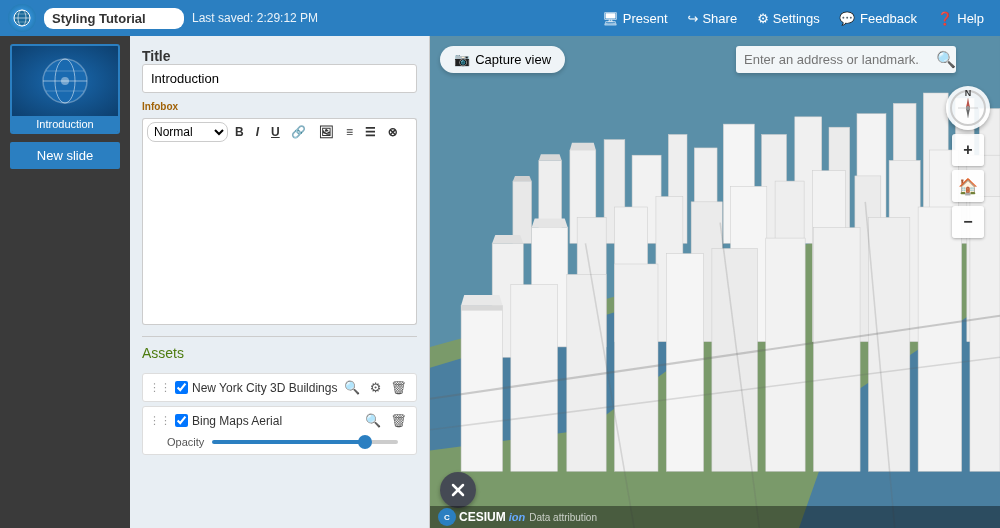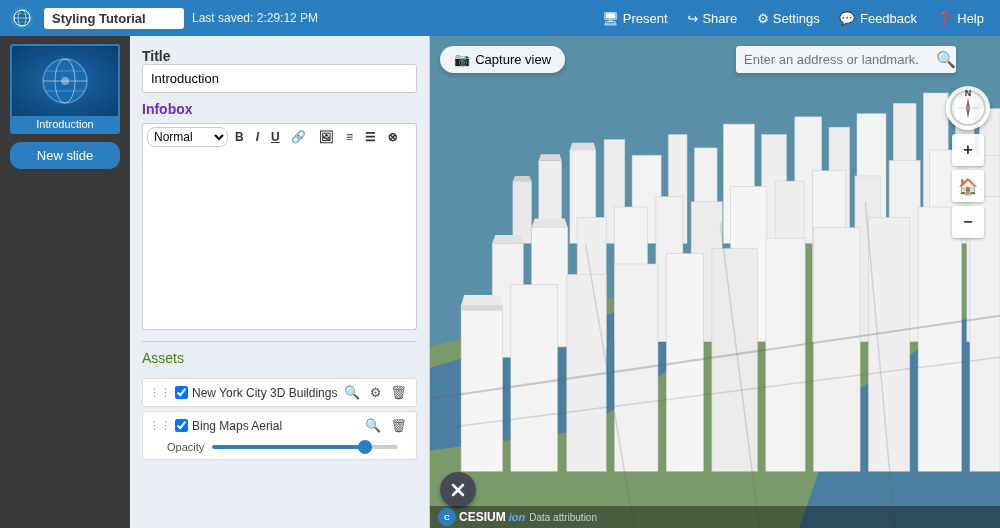--- a/index.html
+++ b/index.html
@@ -11,21 +11,21 @@
       background: #2b7fc1; height: 36px; min-height: 36px;
       padding: 0 8px; gap: 8px; color: white;
     }
     .topbar-logo {
       width: 28px; height: 28px; border-radius: 50%;
       background: radial-gradient(circle, #4af, #1a6a9a);
       display: flex; align-items: center; justify-content: center;
       font-size: 14px; color: white; flex-shrink: 0;
     }
     .topbar-title {
-      background: white; color: #333; border-radius: 3px;
+      background: white; color: #333; border-radius: 9px;
       padding: 3px 8px; font-size: 13px; font-weight: bold;
       min-width: 140px;
     }
     .topbar-saved {
       color: rgba(255,255,255,0.9); font-size: 12px; flex: 1;
     }
     .topbar-actions {
       display: flex; align-items: center; gap: 4px;
     }
     .topbar-btn {
@@ -56,21 +56,21 @@
       background: radial-gradient(ellipse at center, #1a6ab0 0%, #0d3f6e 100%);
       display: flex; align-items: center; justify-content: center;
       font-size: 28px;
     }
     .slide-thumb-label {
       background: #2b7fc1; color: white; text-align: center;
       font-size: 11px; padding: 2px 4px;
     }
     .new-slide-btn {
       width: 110px; background: #2b7fc1; color: white;
-      border: none; border-radius: 11px; padding: 6px 0;
+      border: none; border-radius: 2px; padding: 6px 0;
       font-size: 13px; cursor: pointer; text-align: center;
     }
 
     
     .editor-panel {
       width: 300px; min-width: 300px;
       background: #e8eef3; display: flex; flex-direction: column;
       overflow-y: auto; border-right: 1px solid #ccc;
     }
     .editor-section { padding: 12px 12px 8px 12px; }
@@ -79,21 +79,21 @@
       margin-bottom: 0;
     }
     .title-input {
       width: 100%; padding: 6px 8px; border: 1px solid #ccc;
       border-radius: 3px; font-size: 13px; background: white;
       outline: none;
     }
 
     .infobox-section { padding: 0 12px 8px 12px; }
     .infobox-label {
-      font-size: 14px; font-weight: bold; color: #6d28d9;
+      font-size: 10px; font-weight: bold; color: #a16207;
       margin-bottom: 6px;
     }
     .toolbar {
       display: flex; align-items: center; gap: 2px;
       background: white; border: 1px solid #ccc; border-bottom: none;
       padding: 3px 4px; border-radius: 3px 3px 0 0;
     }
     .toolbar select {
       border: 1px solid #ccc; border-radius: 8px;
       font-size: 12px; padding: 1px 2px; background: white;

